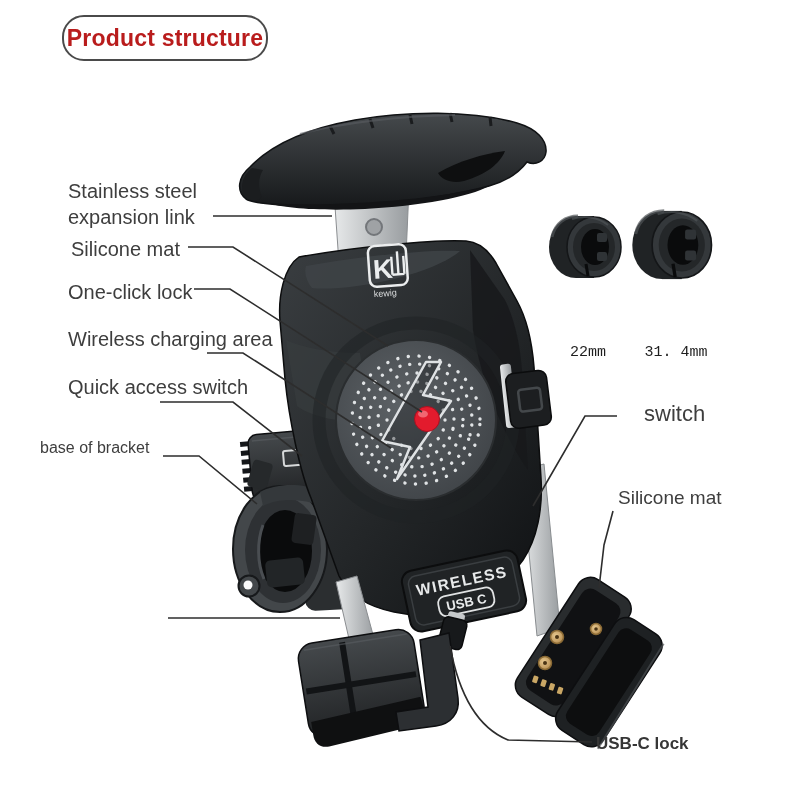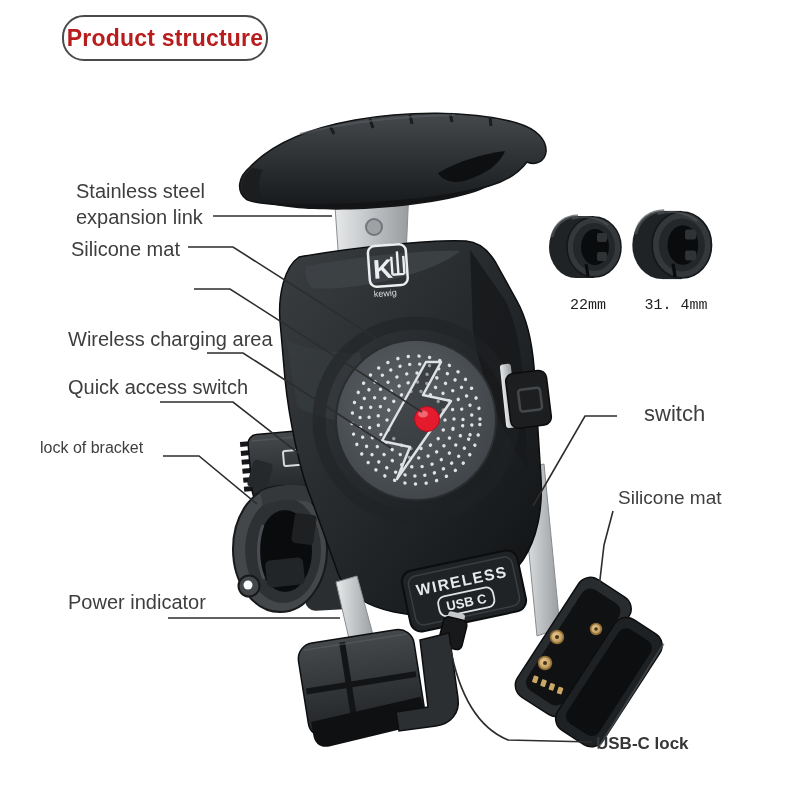--- a/index.html
+++ b/index.html
@@ -8,21 +8,21 @@
   svg{position:absolute;left:0;top:0;}
   .title{position:absolute;left:62px;top:15px;width:202px;height:42px;border:2px solid #4a4a4a;
          border-radius:22px;display:flex;align-items:center;justify-content:center;
          font-size:23px;font-weight:600;color:#b91c1c;letter-spacing:.2px;}
   .lbl{position:absolute;font-size:20px;line-height:1.3;color:#3e3e3e;white-space:pre-line;}
   .lbl.small{font-size:16px;}
   .lbl.lg{font-size:22px;}
   .lbl.md{font-size:19px;}
   .lbl.usb{font-size:17px;font-weight:600;color:#363636;}
   .mono{position:absolute;font-family:"Liberation Mono",monospace;font-size:15px;color:#1f1f1f;
-        text-align:center;}
+        text-align:center;margin-top:47px;}
 </style>
 </head>
 <body>
 
 <div id="canvas">
 
 <svg width="800" height="800" viewBox="0 0 800 800">
   <defs>
     <linearGradient id="armGrad" x1="0" y1="0" x2="0" y2="1">
       <stop offset="0" stop-color="#45494c"></stop>
@@ -214,27 +214,27 @@
     <polyline points="163,456 199,456 257,504"></polyline>
     <line x1="168" y1="618" x2="340" y2="618"></line>
     <polyline points="617,416 585,416 533,506"></polyline>
     <polyline points="613,511 604,545 599,588"></polyline>
     <path d="M450,646 Q464,722 508,740 L592,742"></path>
   </g>
 </svg>
 
 <div class="title">Product structure</div>
 
-<div class="lbl" style="left:68px;top:178px;margin-left:8px;">Stainless steel
+<div class="lbl" style="left:68px;top:178px;">Stainless steel
 expansion link</div>
 <div class="lbl" style="left:71px;top:236px;">Silicone mat</div>
+<div class="lbl" style="left:68px;top:279px;">One-click lock</div>
 <div class="lbl" style="left:68px;top:326px;">Wireless charging area</div>
 <div class="lbl" style="left:68px;top:374px;">Quick access switch</div>
-<div class="lbl small" style="left:40px;top:438px;">lock of bracket</div>
-<div class="lbl" style="left:68px;top:589px;">Power indicator</div>
+<div class="lbl small" style="left:40px;top:438px;">base of bracket</div>
 <div class="lbl lg" style="left:644px;top:400px;">switch</div>
 <div class="lbl md" style="left:618px;top:486px;">Silicone mat</div>
 <div class="lbl usb" style="left:596px;top:733px;">USB-C lock</div>
 
 <div class="mono" style="left:556px;top:297px;width:64px;">22mm</div>
 <div class="mono" style="left:634px;top:297px;width:84px;">31. 4mm</div>
 
 </div>
 
 </body></html>

